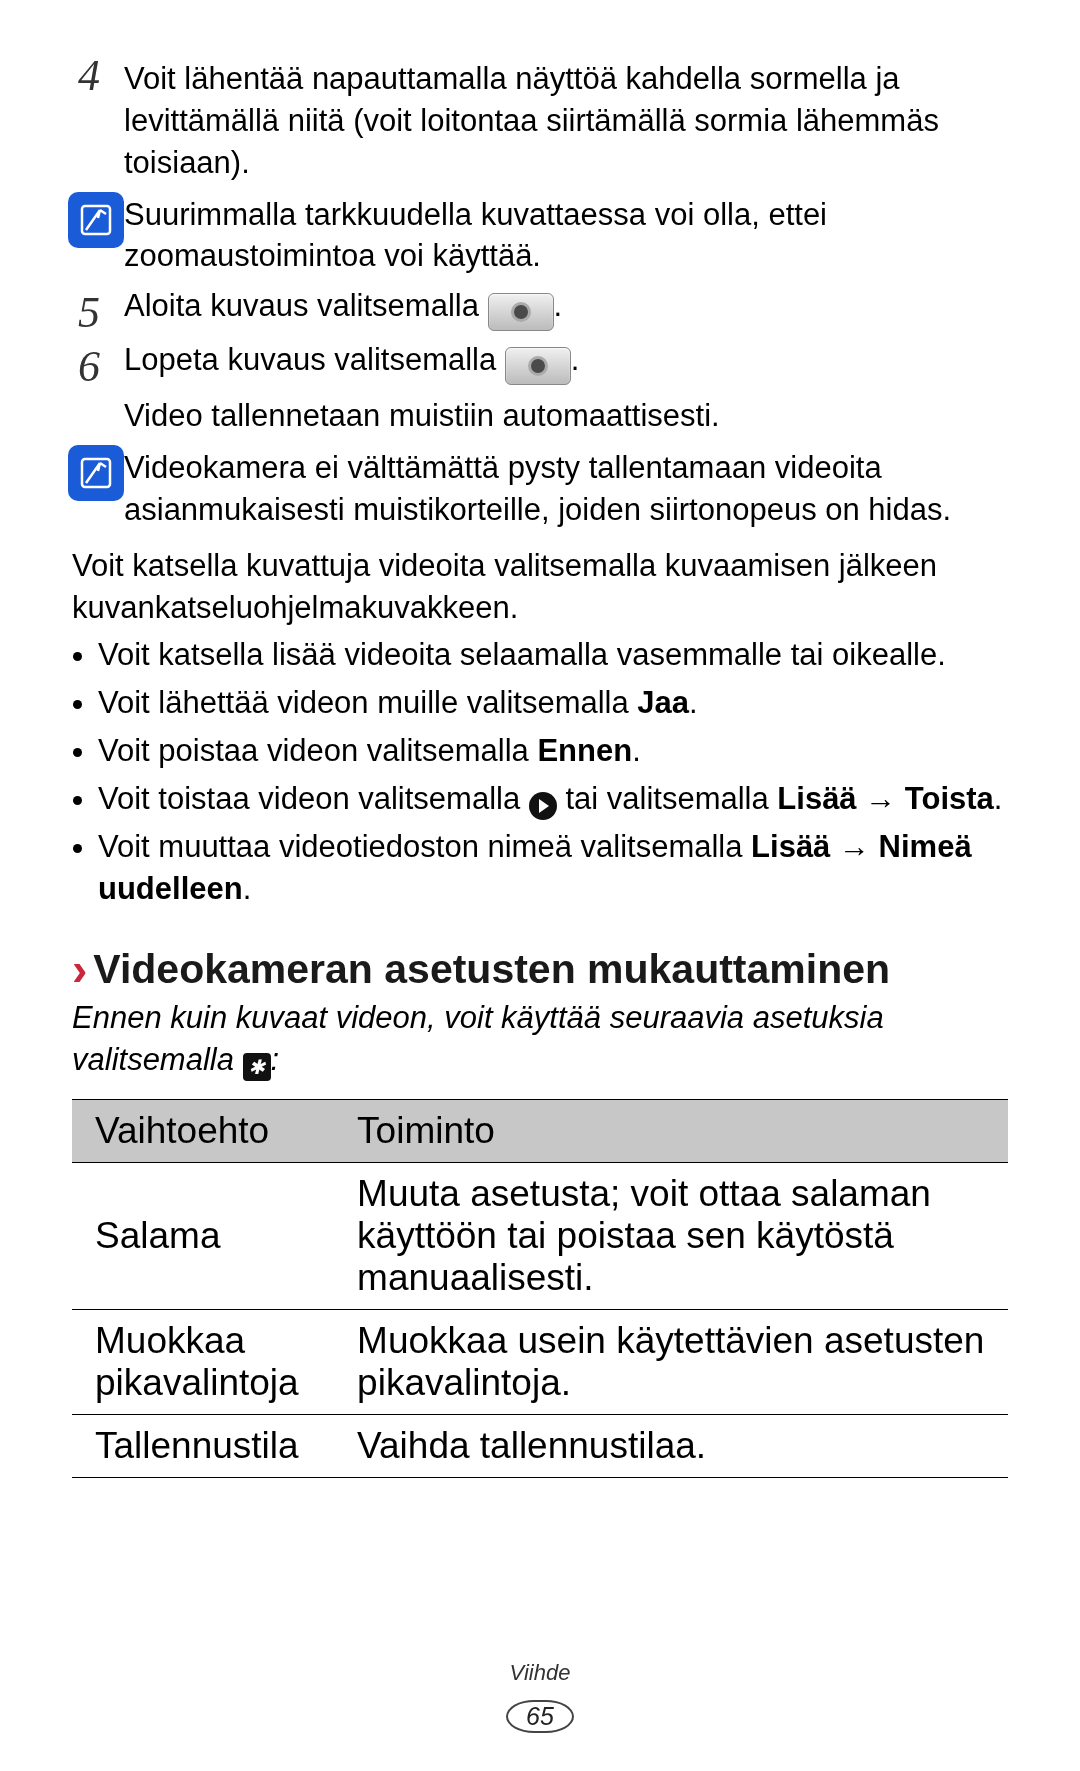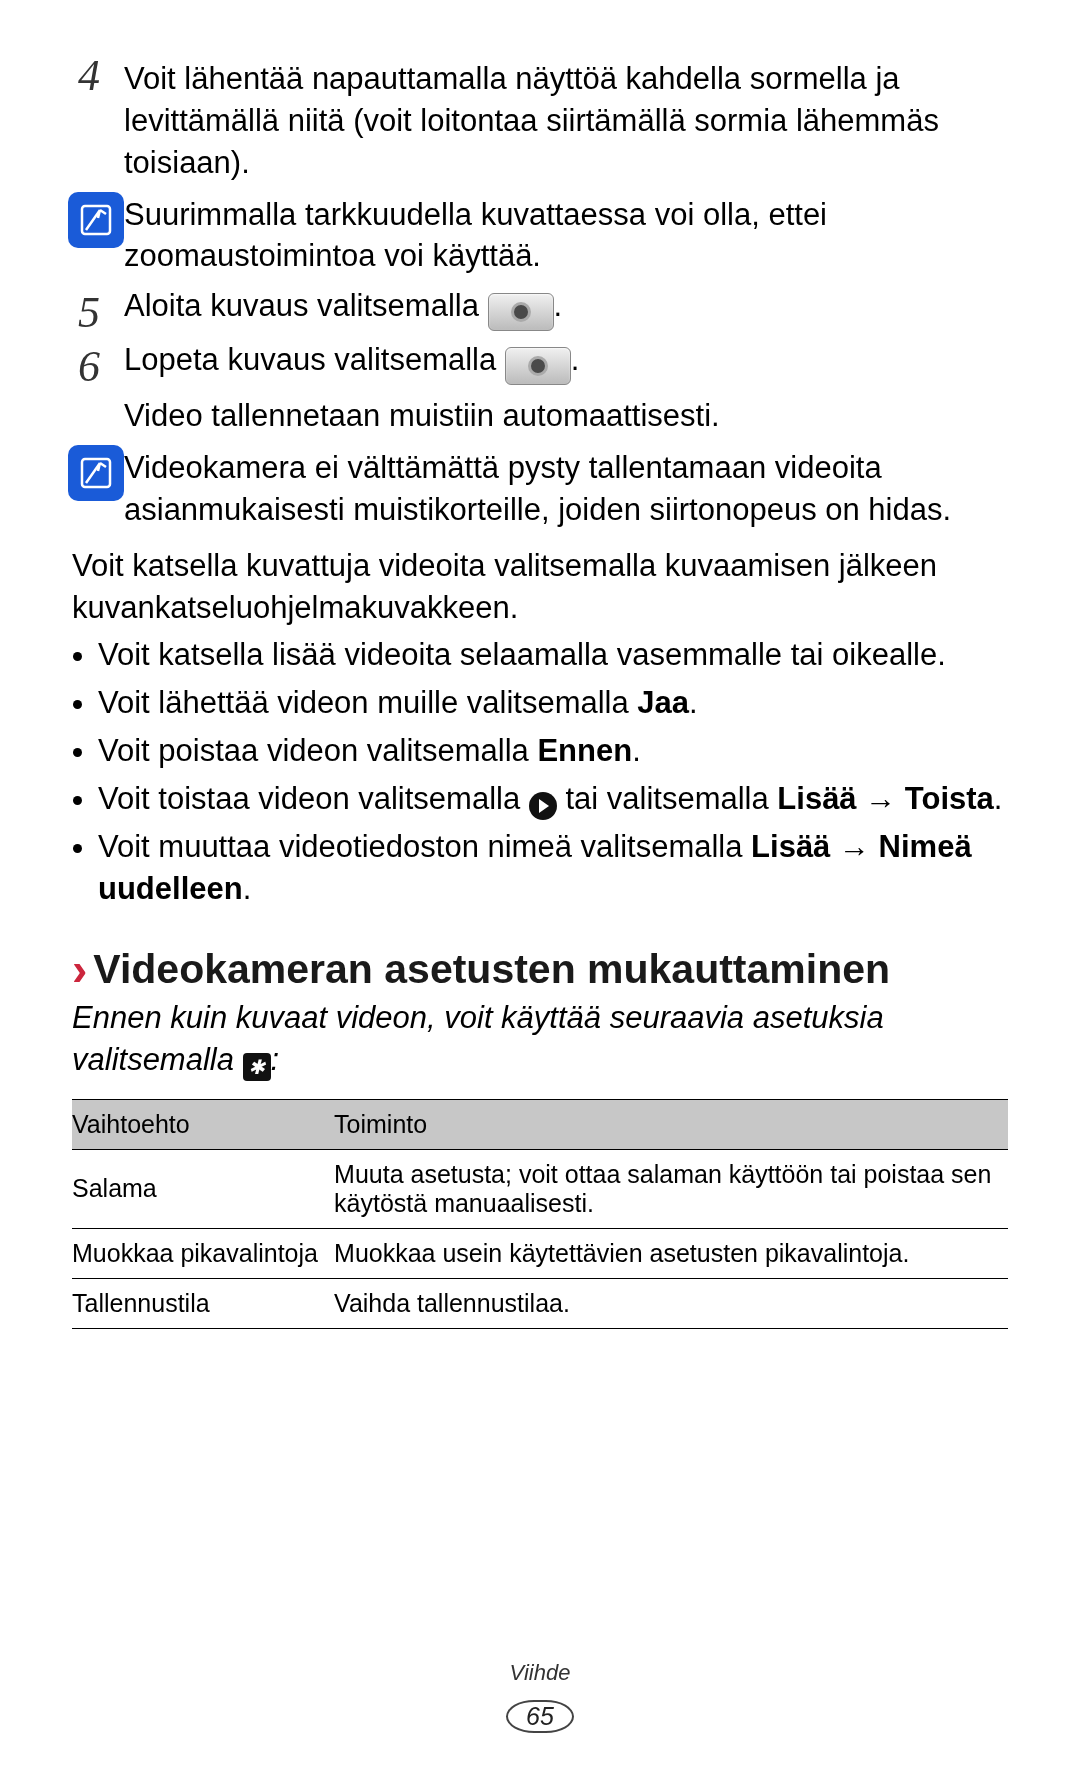--- a/index.html
+++ b/index.html
@@ -145,23 +145,23 @@
     line-height: 1;
   }
   table.settings {
     width: 100%;
     border-collapse: collapse;
     margin-top: 18px;
   }
   table.settings th, table.settings td {
     border-top: 1px solid #000;
     border-bottom: 1px solid #000;
-    padding: 10px 0;
+    padding: 10px 23px;
     text-align: left;
-    font-size: 25px;
+    font-size: 37px;
     font-weight: normal;
     vertical-align: top;
   }
   table.settings th {
     background: #c7c7c7;
   }
   table.settings td.col1 {
     width: 28%;
     vertical-align: middle;
   }

